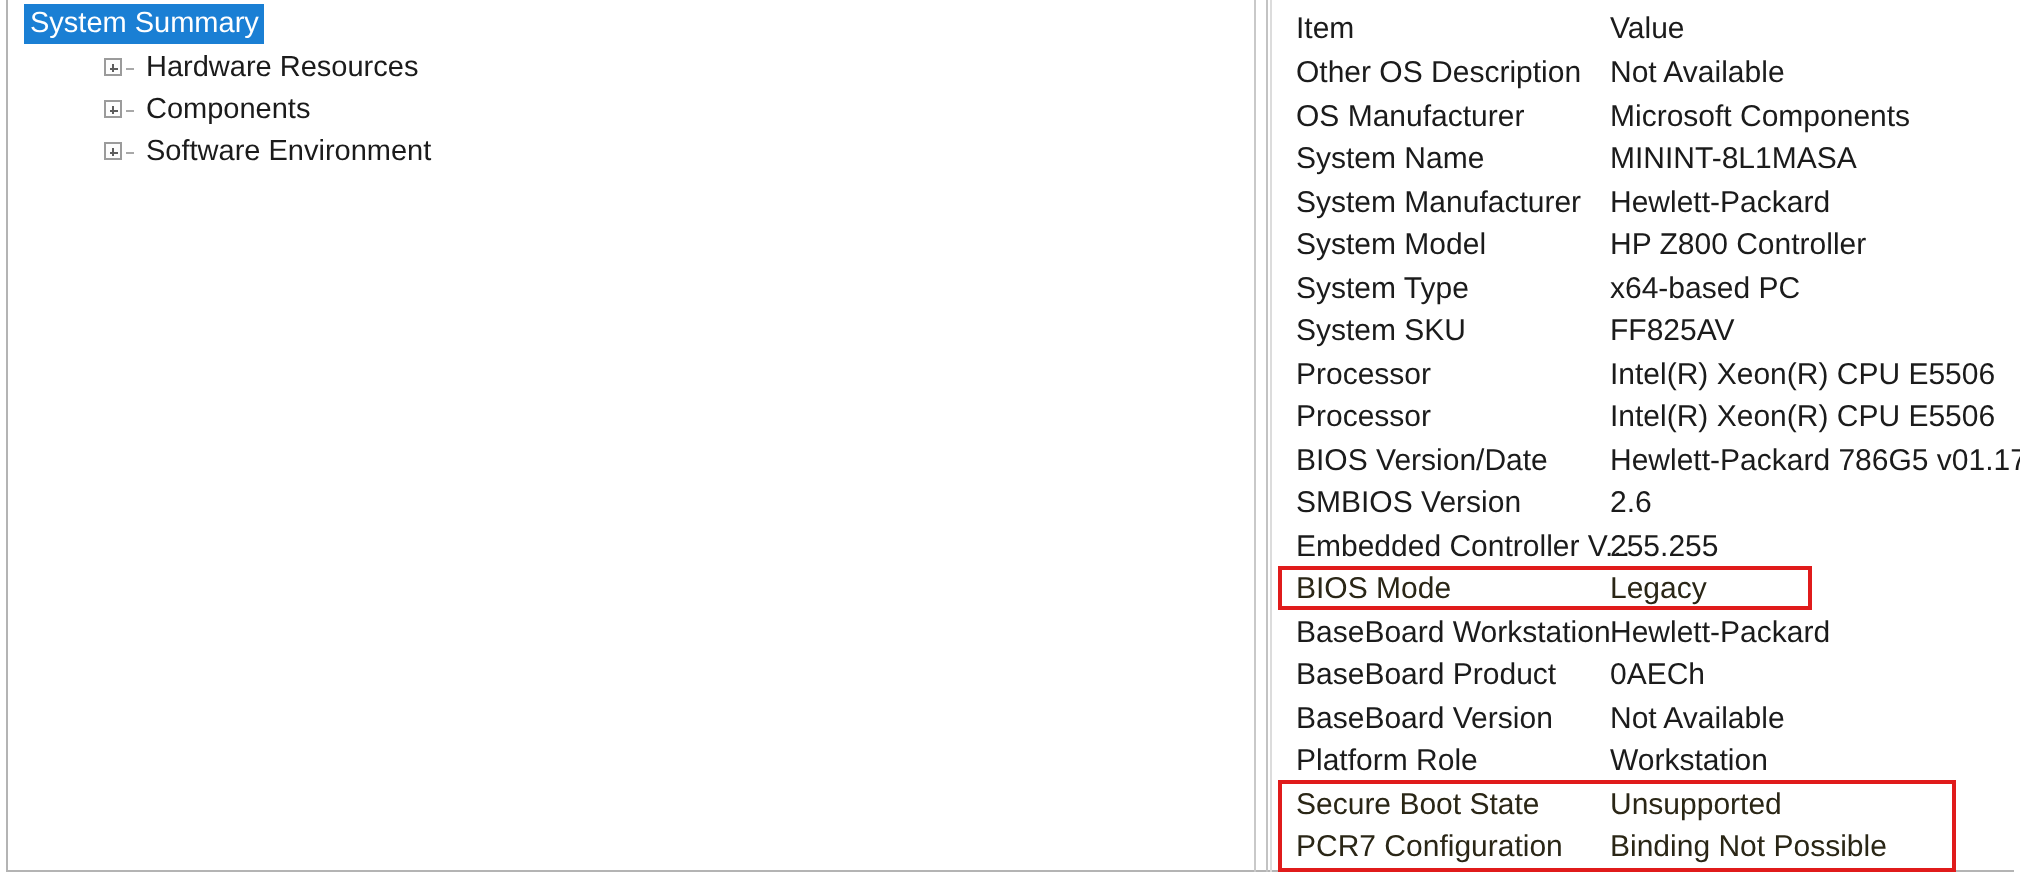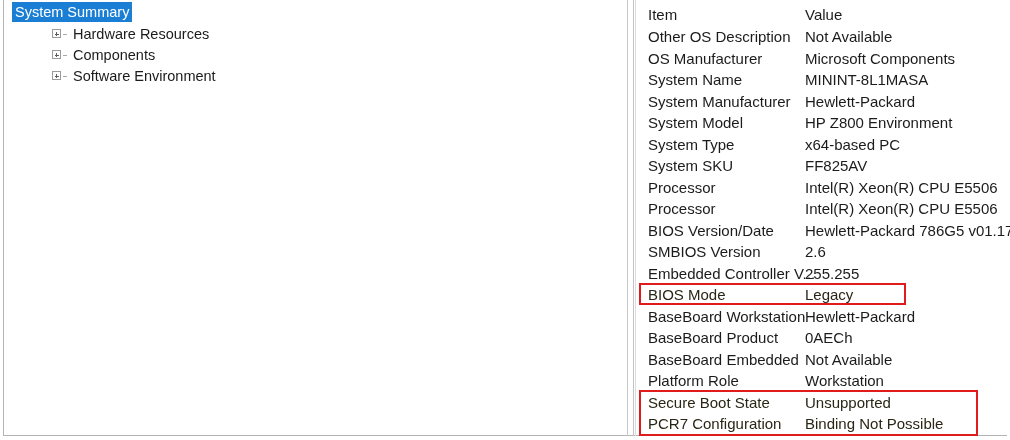--- a/index.html
+++ b/index.html
@@ -229,21 +229,21 @@
       <div class="detail-row" style="top: 69px;">
         <span class="cell-item">System Name</span>
         <span class="cell-value">MININT-8L1MASA</span>
       </div>
       <div class="detail-row" style="top: 91px;">
         <span class="cell-item">System Manufacturer</span>
         <span class="cell-value">Hewlett-Packard</span>
       </div>
       <div class="detail-row" style="top: 112px;">
         <span class="cell-item">System Model</span>
-        <span class="cell-value">HP Z800 Environment</span>
+        <span class="cell-value">HP Z800 Controller</span>
       </div>
       <div class="detail-row" style="top: 134px;">
         <span class="cell-item">System Type</span>
         <span class="cell-value">x64-based PC</span>
       </div>
       <div class="detail-row" style="top: 155px;">
         <span class="cell-item">System SKU</span>
         <span class="cell-value">FF825AV</span>
       </div>
       <div class="detail-row" style="top: 177px;">
@@ -272,21 +272,21 @@
       </div>
       <div class="detail-row" style="top: 306px;">
         <span class="cell-item">BaseBoard Workstation</span>
         <span class="cell-value">Hewlett-Packard</span>
       </div>
       <div class="detail-row" style="top: 327px;">
         <span class="cell-item">BaseBoard Product</span>
         <span class="cell-value">0AECh</span>
       </div>
       <div class="detail-row" style="top: 349px;">
-        <span class="cell-item">BaseBoard Embedded</span>
+        <span class="cell-item">BaseBoard Version</span>
         <span class="cell-value">Not Available</span>
       </div>
       <div class="detail-row" style="top: 370px;">
         <span class="cell-item">Platform Role</span>
         <span class="cell-value">Workstation</span>
       </div>
       <div class="detail-row highlight" style="top: 392px;">
         <span class="cell-item">Secure Boot State</span>
         <span class="cell-value">Unsupported</span>
       </div>

